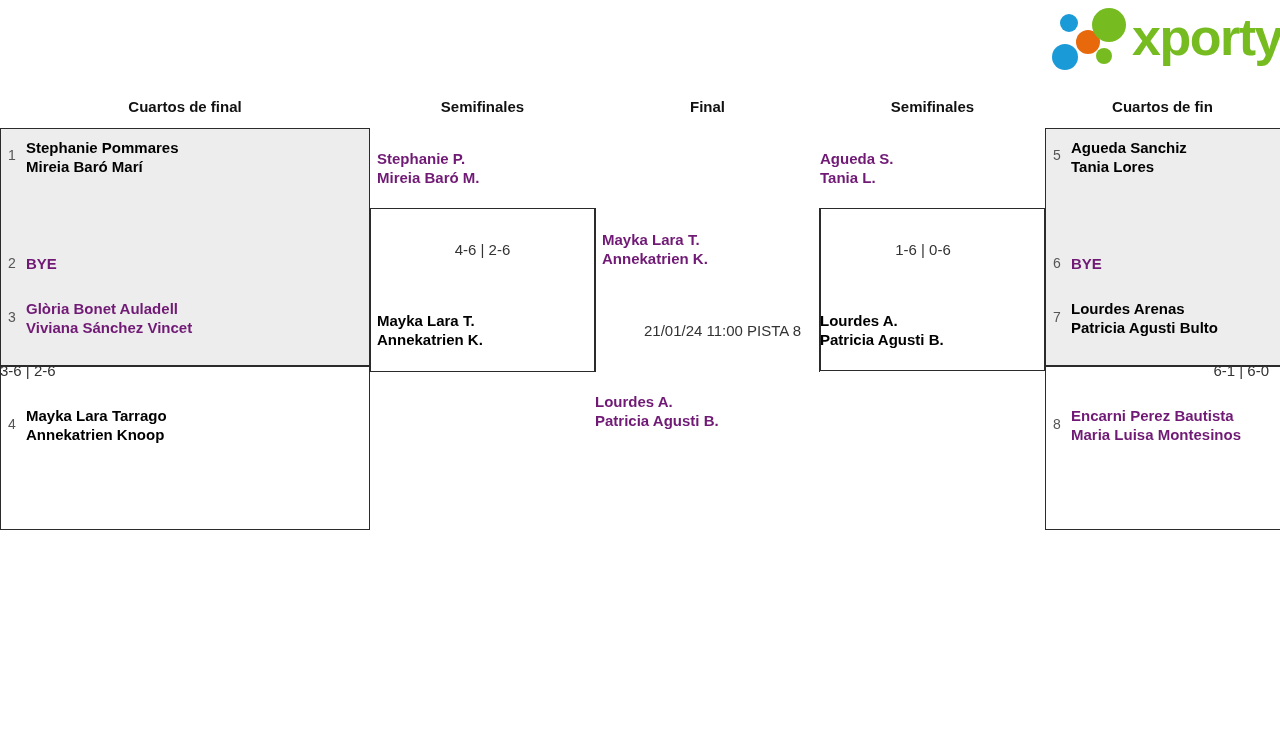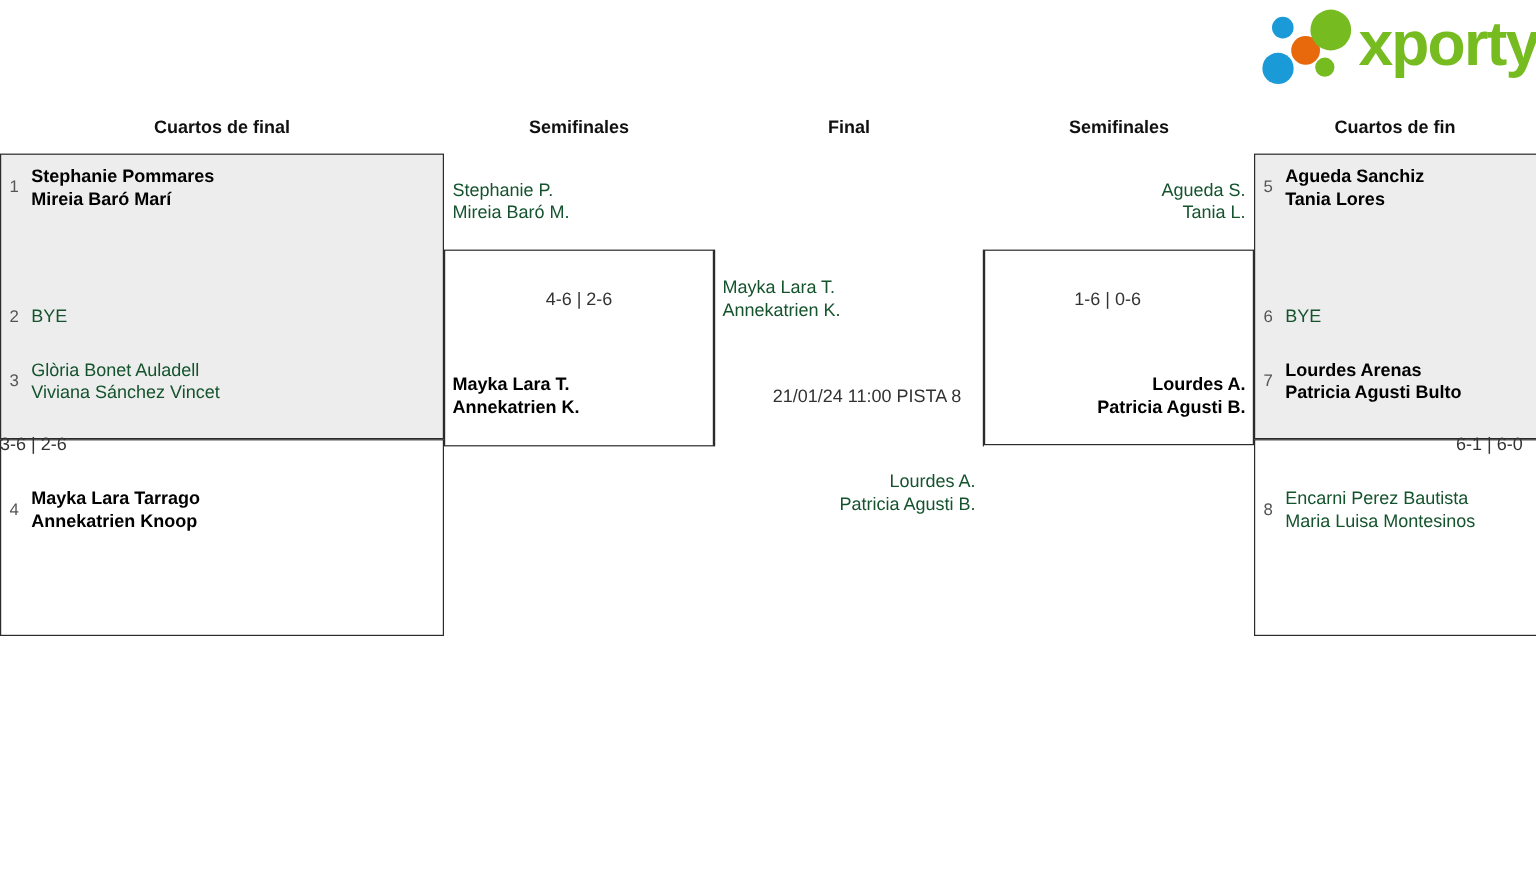--- a/index.html
+++ b/index.html
@@ -88,25 +88,26 @@
   .seed {
     position: absolute;
     font-size: 14px;
     color: #555555;
     line-height: 14px;
   }
   .team {
     position: absolute;
     font-size: 15px;
     line-height: 19px;
-    color: #14532d;
-    white-space: nowrap;
+    color: #701a75;
+    white-space: nowrap;
+    font-weight: bold;
   }
   .team.win { font-weight: 700; color: #000000; }
-  .team.r { text-align: right; }
+  .team.r { }
   .score {
     position: absolute;
     font-size: 15px;
     color: #333333;
     white-space: nowrap;
     line-height: 18px;
   }
   .schedule {
     position: absolute;
     font-size: 15px;

